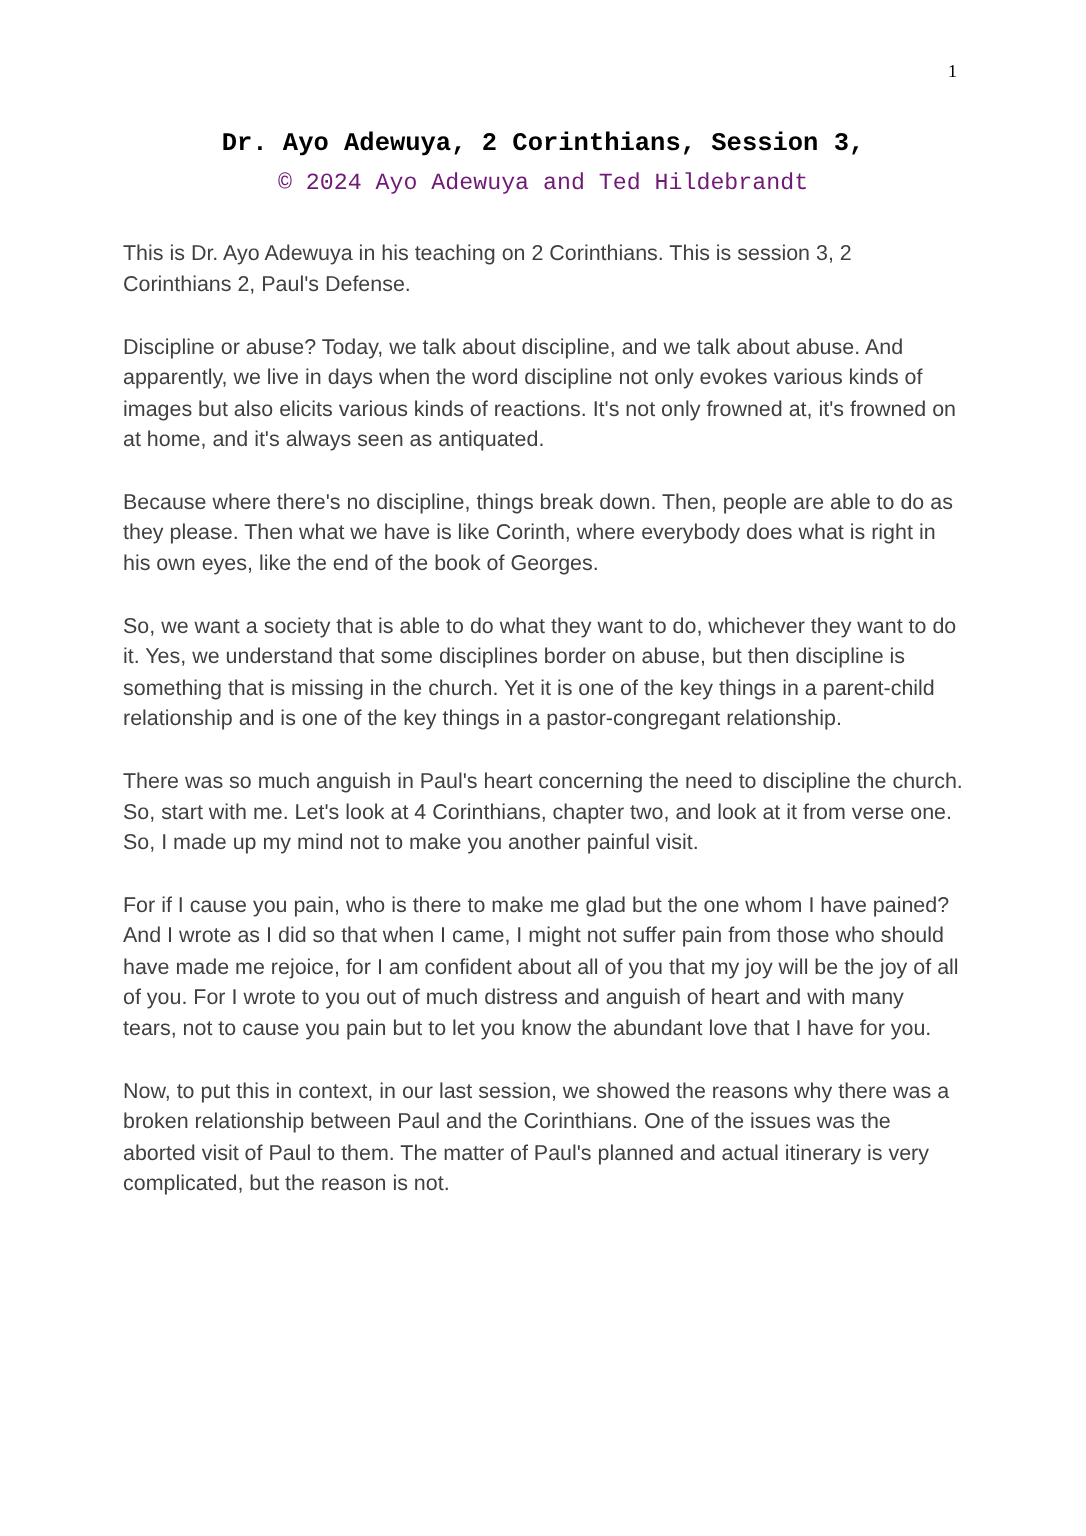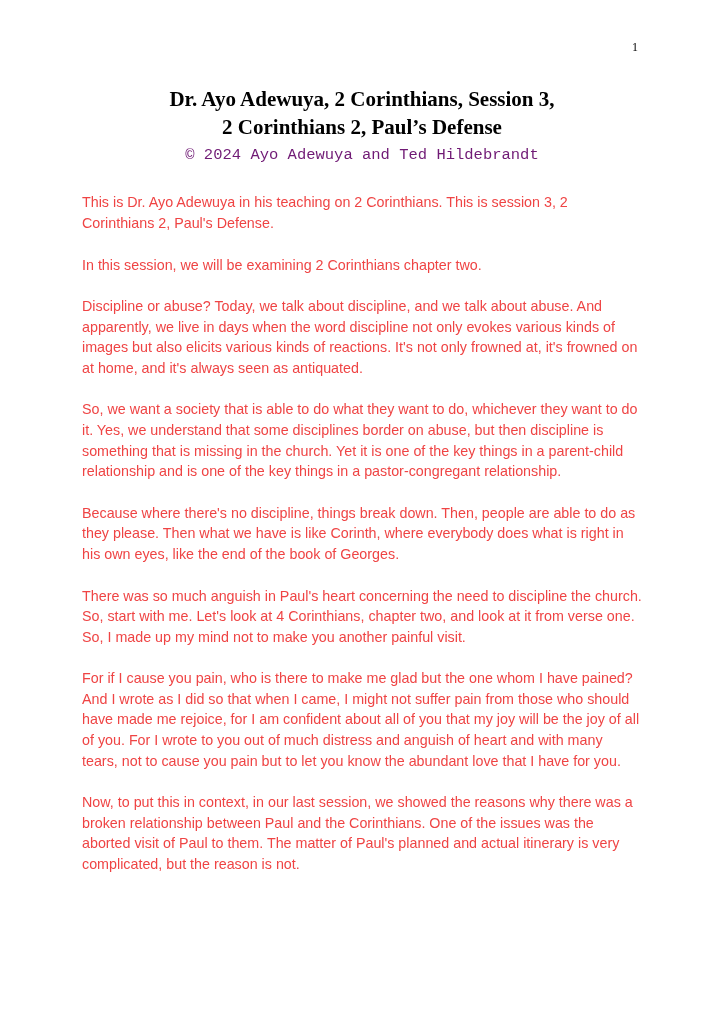--- a/index.html
+++ b/index.html
@@ -25,62 +25,60 @@
     font-size: 12px;
     font-family: "Liberation Serif", serif;
     color: #000000;
   }
   .doc-header {
     margin-top: 86px;
     text-align: center;
   }
   .doc-title {
     margin: 0;
-    font-size: 21px;
+    font-size: 17px;
     font-weight: bold;
     line-height: 1.32;
-    font-family: Liberation Serif, serif;
+    font-family: Liberation Mono, monospace;
     color: #000000;
   }
   .doc-copyright {
     margin-top: 5px;
     font-size: 15.5px;
     font-family: Liberation Mono, monospace;
     color: #701a75;
   }
   .doc-body {
     margin: 28px 82px 0 82px;
   }
   .para {
     margin: 0 0 21px 0;
     font-size: 14.3px;
     line-height: 1.44;
-    color: #ef4444;
+    color: #404040;
     text-align: left;
   }
 </style>
 </head>
 <body>
 
 <div class="page">
 
   <div class="page-number">1</div>
 
   <div class="doc-header">
     <h1 class="doc-title">
       <span>Dr. Ayo Adewuya, 2 Corinthians, Session 3,</span><br>
-      <span>2 Corinthians 2, Paul’s Defense</span>
     </h1>
     <div class="doc-copyright">© 2024 Ayo Adewuya and Ted Hildebrandt</div>
   </div>
 
   <div class="doc-body">
       <p class="para">This is Dr. Ayo Adewuya in his teaching on 2 Corinthians. This is session 3, 2 Corinthians 2, Paul's Defense.</p>
-      <p class="para">In this session, we will be examining 2 Corinthians chapter two.</p>
       <p class="para">Discipline or abuse? Today, we talk about discipline, and we talk about abuse. And apparently, we live in days when the word discipline not only evokes various kinds of images but also elicits various kinds of reactions. It's not only frowned at, it's frowned on at home, and it's always seen as antiquated.</p>
+      <p class="para">Because where there's no discipline, things break down. Then, people are able to do as they please. Then what we have is like Corinth, where everybody does what is right in his own eyes, like the end of the book of Georges.</p>
       <p class="para">So, we want a society that is able to do what they want to do, whichever they want to do it. Yes, we understand that some disciplines border on abuse, but then discipline is something that is missing in the church. Yet it is one of the key things in a parent-child relationship and is one of the key things in a pastor-congregant relationship.</p>
-      <p class="para">Because where there's no discipline, things break down. Then, people are able to do as they please. Then what we have is like Corinth, where everybody does what is right in his own eyes, like the end of the book of Georges.</p>
       <p class="para">There was so much anguish in Paul's heart concerning the need to discipline the church. So, start with me. Let's look at 4 Corinthians, chapter two, and look at it from verse one. So, I made up my mind not to make you another painful visit.</p>
       <p class="para">For if I cause you pain, who is there to make me glad but the one whom I have pained? And I wrote as I did so that when I came, I might not suffer pain from those who should have made me rejoice, for I am confident about all of you that my joy will be the joy of all of you. For I wrote to you out of much distress and anguish of heart and with many tears, not to cause you pain but to let you know the abundant love that I have for you.</p>
       <p class="para">Now, to put this in context, in our last session, we showed the reasons why there was a broken relationship between Paul and the Corinthians. One of the issues was the aborted visit of Paul to them. The matter of Paul's planned and actual itinerary is very complicated, but the reason is not.</p>
     </div>
 
 </div>
 
 </body></html>

